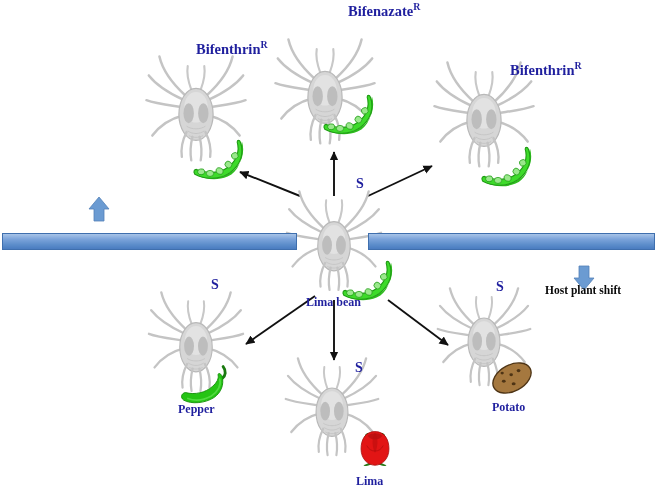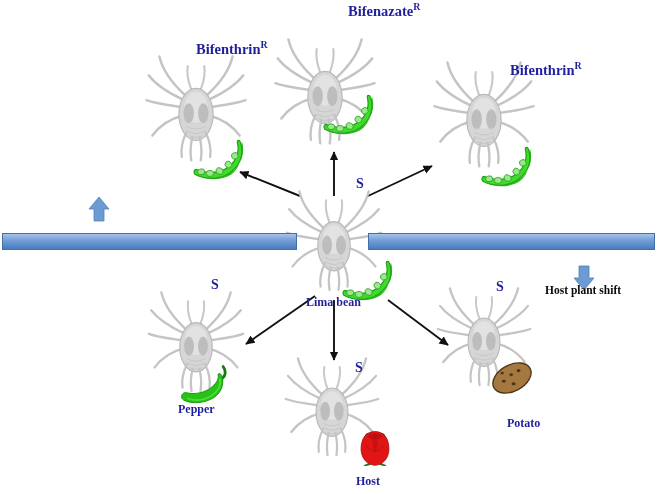--- a/index.html
+++ b/index.html
@@ -208,20 +208,20 @@
   <div class="label label-blue plant-label" style="left:306px; top:296px;">Lima bean</div>
 
   <div class="label label-blue s-label" style="left:211px; top:278px;">S</div>
 
   <div class="label label-blue s-label" style="left:355px; top:361px;">S</div>
 
   <div class="label label-blue s-label" style="left:496px; top:280px;">S</div>
 
   <div class="label label-blue plant-label" style="left:178px; top:403px;font-family:Liberation Serif, serif;">Pepper</div>
 
-  <div class="label label-blue plant-label" style="left:356px; top:475px;">Host</div>
-
-  <div class="label label-blue plant-label" style="left:507px; top:401px;margin-top:16px;">Potato</div>
+  <div class="label label-blue plant-label" style="left:356px; top:475px;">Lima</div>
+
+  <div class="label label-blue plant-label" style="left:492px; top:401px;">Potato</div>
 
 
   <div class="label label-black side-label" style="left:545px; top:254px;margin-top:31px;">Host plant shift</div>
 
 </div>
 
 </body></html>

